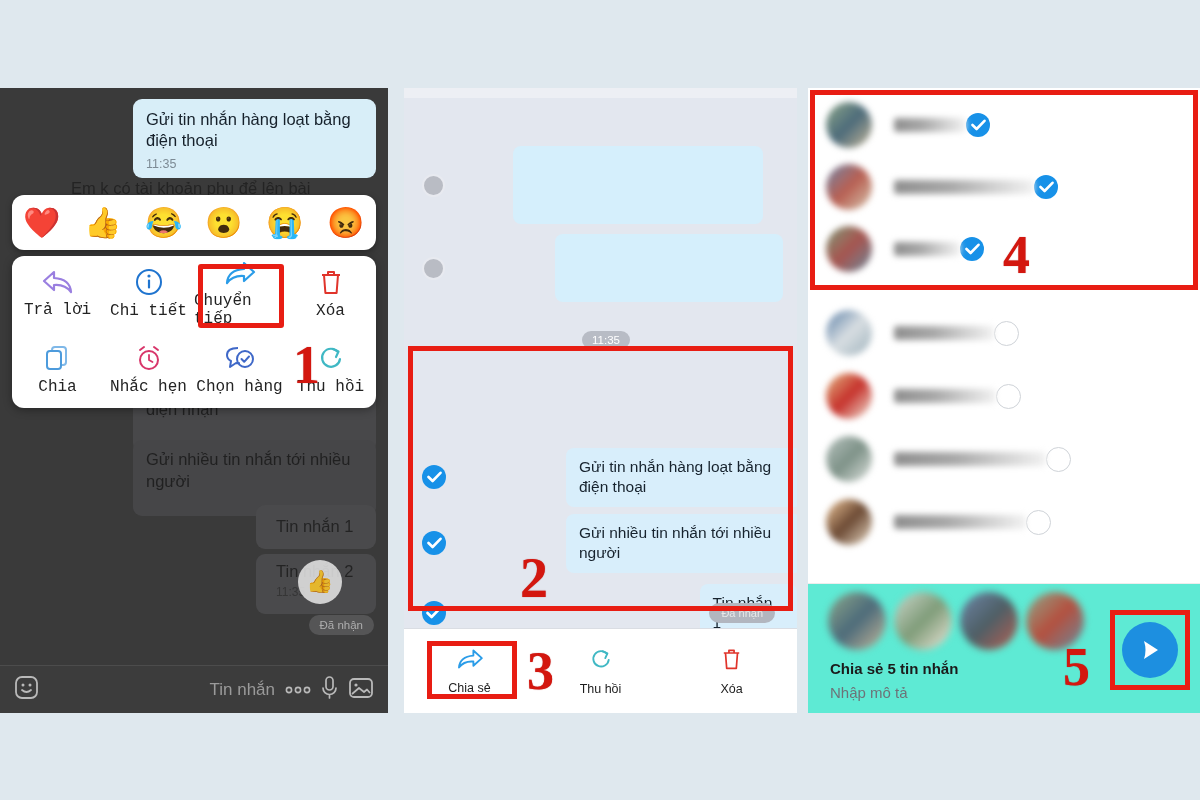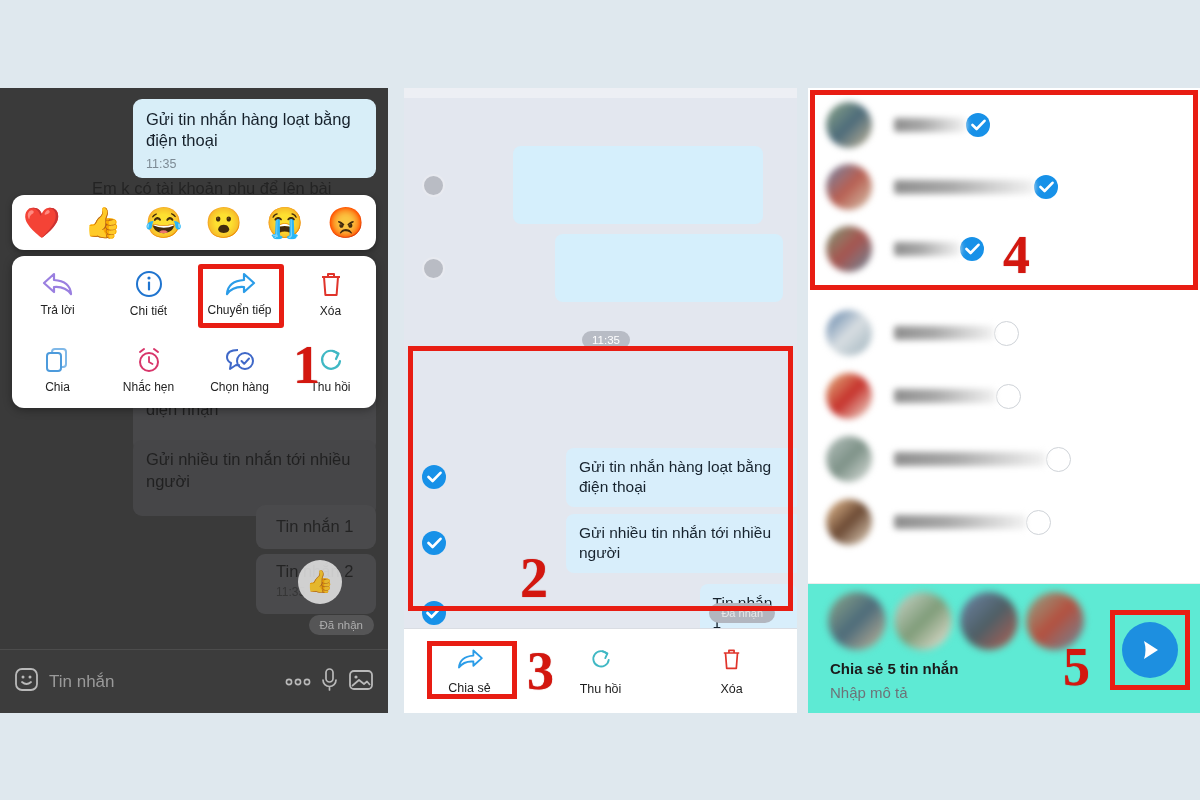--- a/index.html
+++ b/index.html
@@ -30,21 +30,21 @@
   }
   #p1-bubble-top .ts { font-size: 12.5px; color: #7d8b95; margin-top: 5px; display:block;}
 
   .p1-dim-line {
     position: absolute;
     color: #1b1b1b;
     font-size: 16.5px;
     opacity: .72;
     white-space: nowrap;
   }
-  #p1-line-a { left: 92px; top: 91px; }
+  #p1-line-a { left: 71px; top: 91px; }
 
   
   #p1-b2 { position:absolute; left:133px; top:300px; width:243px; height:64px;
            background:#48484a; border-radius:9px; }
   #p1-b2-t { position:absolute; left:146px; top:312px; font-size:16.5px; color:#141414; opacity:.75;}
   #p1-b3 { position:absolute; left:133px; top:352px; width:243px; height:76px;
            background:#464648; border-radius:9px; }
   #p1-b3-t { position:absolute; left:146px; top:360px; width:225px; font-size:16.5px;
              color:#161616; opacity:.78; line-height:1.35;}
   #p1-b4 { position:absolute; left:256px; top:417px; width:120px; height:44px;
@@ -76,33 +76,33 @@
   #p1-reactions .emo { font-size:30px; line-height:1; }
 
   
   #p1-actions {
     position:absolute; left:12px; top:168px; width:364px; height:152px;
     background:#fff; border-radius:12px;
     display:grid; grid-template-columns:repeat(4,1fr); grid-template-rows:1fr 1fr;
     box-shadow:0 2px 8px rgba(0,0,0,.35);
   }
   .act { display:flex; flex-direction:column; align-items:center; justify-content:center; gap:6px; position:relative;}
-  .act .lbl { font-size:12px; color:#232323; }
+  .act .lbl { font-size:16px; color:#232323;font-family:Liberation Mono, monospace; }
   .act svg { display:block; }
 
   #act-highlight {
     position:absolute; left:198px; top:176px; width:86px; height:64px;
     border:5px solid #e81d13; border-radius:3px; pointer-events:none;
   }
 
   
   #p1-inputbar {
-    position:absolute; left:0; bottom:0; width:388px; height:64px;
+    position:absolute; left:0; bottom:0; width:388px; height:48px;
     background:#3c3c3c; border-top:1px solid #4c4c4c;
-    display:flex; align-items:center; padding:0 14px; gap:10px;
+    display:flex; align-items:center; padding:0 14px; gap:10px;text-align:right;
   }
   #p1-inputbar .ph { color:#9a9a9a; font-size:17px; flex:1; }
   #p1-inputbar .ic { color:#b9b9b9; }
 
   
   #panel2 {
     left: 404px; top: 88px; width: 393px; height: 625px;
     background: #e3e7ef;
   }
   #p2-top-strip { position:absolute; left:0; top:0; width:100%; height:10px; background:#edeff4; }

